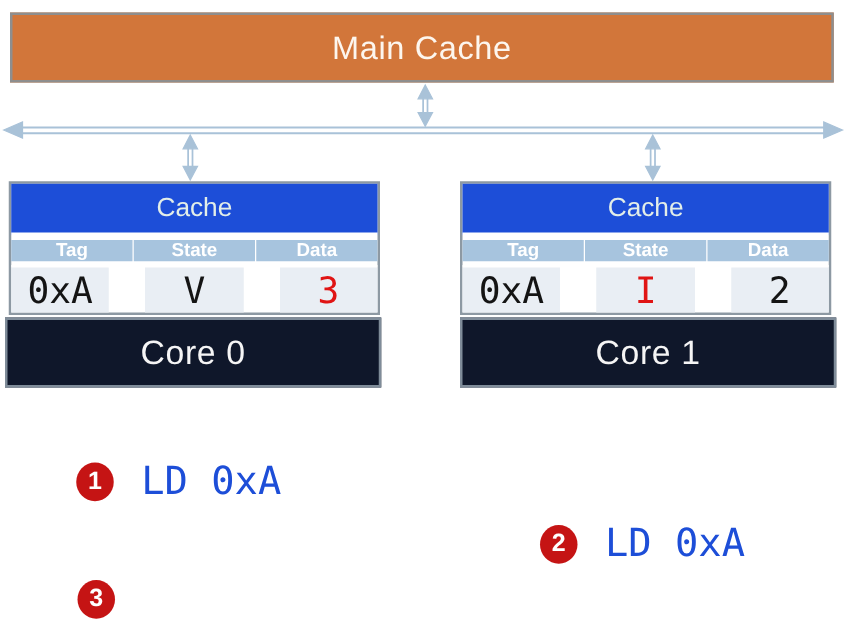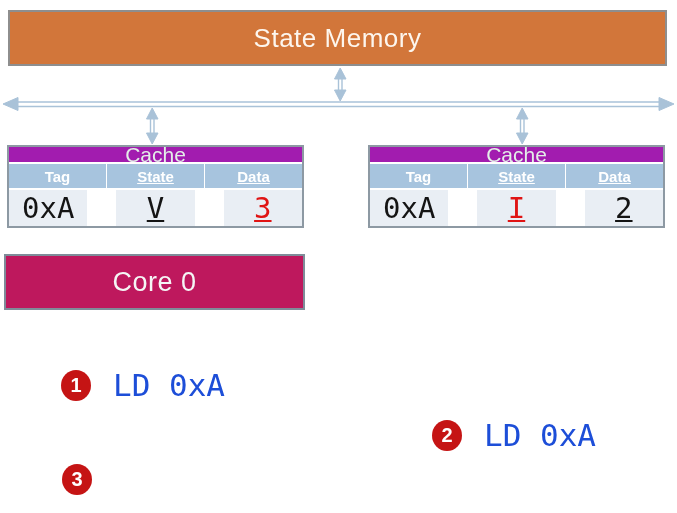--- a/index.html
+++ b/index.html
@@ -50,59 +50,59 @@
     position: absolute;
     top: 145px;
     width: 297px;
     border: 2px solid #8d99a3;
     background: #ffffff;
   }
   .cache.left  { left: 7px;  }
   .cache.right { left: 368px; }
 
   .cache-title {
-    height: 17px;
-    background: #a21caf;
+    height: 41px;
+    background: #1d4ed8;
     color: #e3eee8;
     font-size: 21px;
     display: flex; align-items: center; justify-content: center;
     border-bottom: 2px solid #ffffff;
   }
   .cache-headrow, .cache-datarow {
     display: flex;
     width: 100%;
   }
-  .cache-headrow { height: 26px; border-bottom: 2px solid #ffffff; }
+  .cache-headrow { height: 26px; border-bottom: 2px solid #ffffff; align-items: center; }
   .cache-datarow { height: 36px; gap: 28px; }
 
   .hcell {
     flex: 1;
     background: #a7c4de;
     color: #ffffff;
     font-weight: bold;
     font-size: 15px;
     display: flex; align-items: center; justify-content: center;
   }
   .dcell {
     flex: 1;
     background: #e9eef4;
     color: #141414;
     font-family: "DejaVu Sans Mono", monospace;
     font-size: 29px;
     display: flex; align-items: center; justify-content: center;
   }
-  .hcell + .hcell, .dcell + .dcell { margin-left: 1px; text-decoration: underline; }
+  .hcell + .hcell, .dcell + .dcell { margin-left: 1px; }
   .cell-red { color: #e01414; }
 
   
   .core {
     position: absolute;
     top: 254px;
     width: 301px; height: 56px;
-    background: #be185d;
+    background: #0f172a;
     border: 2px solid #7f8c99;
     display: flex; align-items: center; justify-content: center;
     color: #f5f5f5;
     font-size: 27px;
     letter-spacing: 0.5px;
   }
   .core.left  { left: 4px; }
   .core.right { left: 368px; }
 
   
@@ -162,21 +162,21 @@
 
     <g stroke="#a9c2d8" fill="#a9c2d8">
       <line x1="520.5" y1="115" x2="520.5" y2="137" stroke-width="1.4"></line>
       <line x1="524" y1="115" x2="524" y2="137" stroke-width="1.4"></line>
       <polygon points="522.2,108 516.5,119 528,119"></polygon>
       <polygon points="522.2,144 516.5,133 528,133"></polygon>
     </g>
   </svg>
 
   <div class="memory">
-    <span>State Memory</span>
+    <span>Main Cache</span>
   </div>
 
 
   <div class="cache left">
     <div class="cache-title">Cache</div>
     <div class="cache-headrow">
       <div class="hcell">Tag</div>
       <div class="hcell">State</div>
       <div class="hcell">Data</div>
     </div>
@@ -197,20 +197,23 @@
     <div class="cache-datarow">
       <div class="dcell">0xA</div>
       <div class="dcell cell-red">I</div>
       <div class="dcell">2</div>
     </div>
   </div>
 
   <div class="core left">
     <span>Core 0</span>
   </div>
+  <div class="core right">
+    <span>Core 1</span>
+  </div>
 
   <div class="step step-1">
     <div class="step-badge">1</div>
     <div class="step-text">LD 0xA</div>
   </div>
   <div class="step step-2">
     <div class="step-badge">2</div>
     <div class="step-text">LD 0xA</div>
   </div>
   <div class="step step-3">

